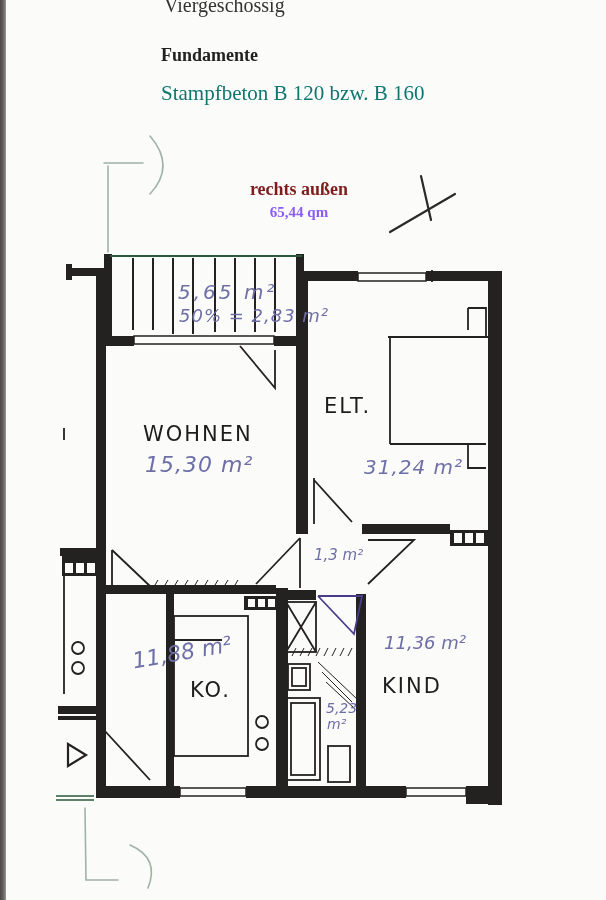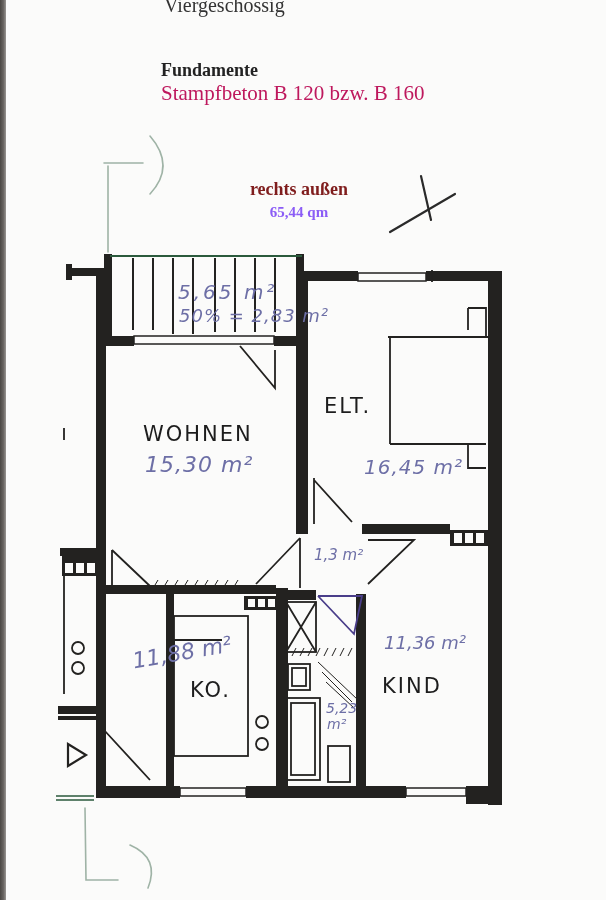--- a/index.html
+++ b/index.html
@@ -11,22 +11,22 @@
   .scan-edge {
     position: absolute; left: 0; top: 0; width: 6px; height: 900px;
     background: linear-gradient(90deg, #4a4744 0%, #6b6764 60%, #9a9794 100%);
   }
   .page {
     position: absolute; left: 6px; top: 0; width: 600px; height: 900px;
     background: #fbfbfa;
   }
   .txt { position: absolute; color: #222; white-space: nowrap; }
   .storeys { left: 164px; top: -6px; font-size: 20px; color: #333; }
-  .fund-title { left: 161px; top: 60px; font-size: 18px; font-weight: bold; color: #222; }
-  .fund-spec { left: 161px; top: 81px; font-size: 21px; color: #be185d; }
+  .fund-title { left: 161px; top: 45px; font-size: 18px; font-weight: bold; color: #222; }
+  .fund-spec { left: 161px; top: 81px; font-size: 21px; color: #0f766e; }
   .unit-pos { left: 237px; top: 179px; font-size: 18px; font-weight: bold; color: #7f1d1d; text-align: center; width: 124px; }
   .unit-area { left: 237px; top: 204px; font-size: 15px; font-weight: bold; color: #8b5cf6; text-align: center; width: 124px; }
 
   svg.plan { position: absolute; left: 0; top: 0; width: 606px; height: 900px; }
   .room-label {
     position: absolute; font-family: "DejaVu Sans", sans-serif; font-size: 21px;
     letter-spacing: 2px; color: #1d1d1d; white-space: nowrap;
   }
   .hand {
     position: absolute; font-family: "DejaVu Sans", sans-serif; font-style: italic;
@@ -178,18 +178,18 @@
 </svg>
 
 <div class="room-label" style="left:143px;top:422px;">WOHNEN</div>
 <div class="room-label" style="left:324px;top:394px;">ELT.</div>
 <div class="room-label" style="left:190px;top:678px;">KO.</div>
 <div class="room-label" style="left:382px;top:674px;">KIND</div>
 
 <div class="hand" style="left:178px;top:280px;font-size:20px;letter-spacing:3px;">5,65 m²</div>
 <div class="hand" style="left:156px;top:305px;font-size:18px;letter-spacing:1px;margin-left:23px;">50% = 2,83 m²</div>
 <div class="hand" style="left:145px;top:452px;font-size:22px;letter-spacing:1px;">15,30 m²</div>
-<div class="hand" style="left:364px;top:455px;font-size:20px;letter-spacing:1px;">16,45 m²</div>
+<div class="hand" style="left:364px;top:455px;font-size:20px;letter-spacing:1px;">31,24 m²</div>
 <div class="hand" style="left:314px;top:546px;font-size:15px;">1,3 m²</div>
 <div class="hand" style="left:132px;top:640px;font-size:22px;transform:rotate(-10deg);">11,88 m²</div>
 <div class="hand" style="left:384px;top:622px;font-size:18px;margin-top:10px;">11,36 m²</div>
 <div class="hand" style="left:326px;top:700px;font-size:14px;">5,23</div>
 <div class="hand" style="left:327px;top:716px;font-size:14px;">m²</div>
 
 </body></html>

